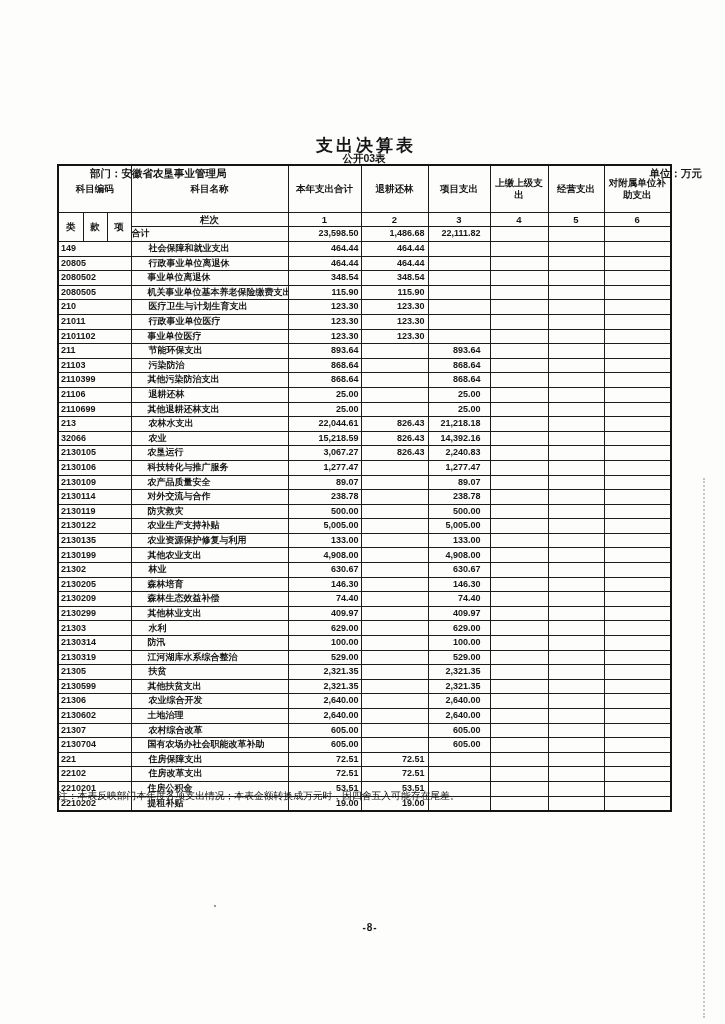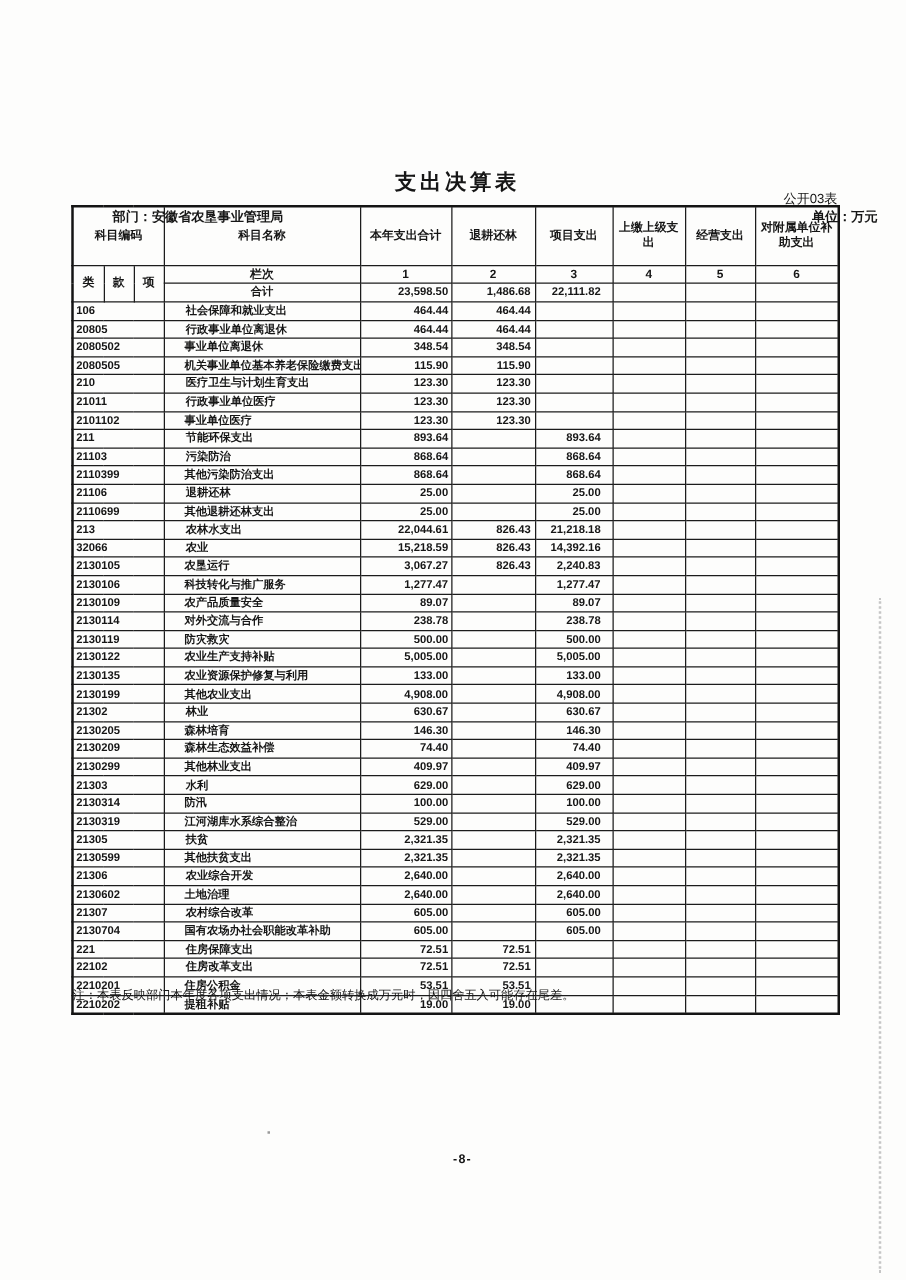--- a/index.html
+++ b/index.html
@@ -8,21 +8,21 @@
     background:#fdfdfc;color:#161616;
     font-family:"Liberation Sans","DejaVu Sans",sans-serif;
   }
   .page{position:absolute;inset:0;border-radius:25px;}
   .title{
     position:absolute;top:134px;left:58px;width:616px;
     text-align:center;font-size:17px;font-weight:bold;letter-spacing:3px;
   }
   .form-label{
     position:absolute;top:152px;left:58px;width:612px;
-    text-align:right;font-size:10.5px;font-weight:normal;
+    text-align:center;font-size:10.5px;font-weight:bold;
   }
   .meta{
     position:absolute;top:167px;left:58px;width:612px;
     display:flex;justify-content:space-between;
     font-size:10.5px;font-weight:bold;margin-left:32px;
   }
   table.sheet{
     position:absolute;top:164px;left:57px;width:613px;
     border-collapse:collapse;table-layout:fixed;
     border:2px solid #141414;
@@ -34,21 +34,21 @@
   .sheet th.big{
     height:46px;font-size:9.5px;text-align:center;vertical-align:middle;
     white-space:normal;line-height:1.3;padding:0 1px;
   }
   .sheet td.sub{
     height:27px;font-size:9.5px;text-align:center;vertical-align:middle;
   }
   .sheet tr.lanci td{height:13px;font-size:9.5px;text-align:center;}
   .sheet tr.totalrow td{height:14px;font-size:9px;}
   .sheet tr.data td{height:13.6px;font-size:9px;}
-  .sheet td.cname{text-align:center;font-size:9.5px;}
+  .sheet td.cname{text-align:left;font-size:9.5px;}
   .sheet td.code{text-align:left;padding-left:2px;font-size:9px;}
   .sheet td.name{text-align:left;padding-left:17px;}
   .sheet td.name.ind{padding-left:16px;}
   .sheet td.v{text-align:right;}
   .sheet td.v1{padding-right:2px;}
   .sheet td.v2{padding-right:3px;}
   .sheet td.v3{padding-right:9px;margin-left:10px;}
   .note{
     position:absolute;top:790px;left:58px;width:640px;
     font-size:9.8px;font-weight:normal;
@@ -120,21 +120,21 @@
         <td class="v v1">23,598.50</td>
         <td class="v v2">1,486.68</td>
         <td class="v v3">22,111.82</td>
         <td class="v"></td>
         <td class="v"></td>
         <td class="v"></td>
       </tr>
     </thead>
     <tbody id="table-body">
         <tr class="data">
-          <td colspan="3" class="code">106</td>
+          <td colspan="3" class="code">149</td>
           <td class="name">社会保障和就业支出</td>
           <td class="v v1">464.44</td>
           <td class="v v2">464.44</td>
           <td class="v v3"></td>
           <td class="v v4"></td>
           <td class="v v5"></td>
           <td class="v v6"></td>
         </tr>
         <tr class="data">
           <td colspan="3" class="code">20805</td>

